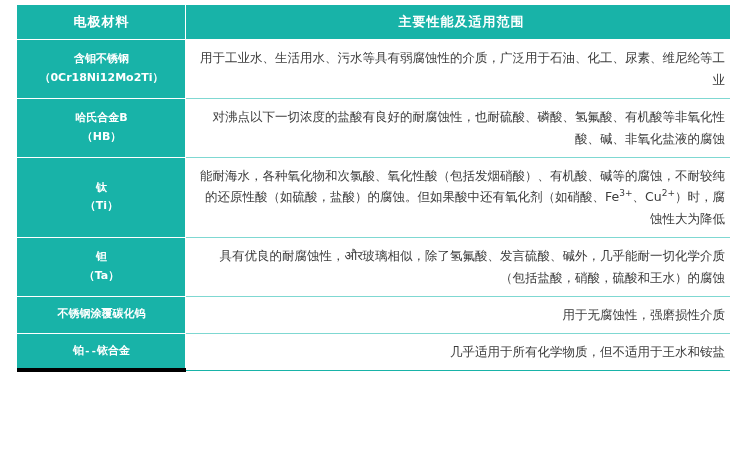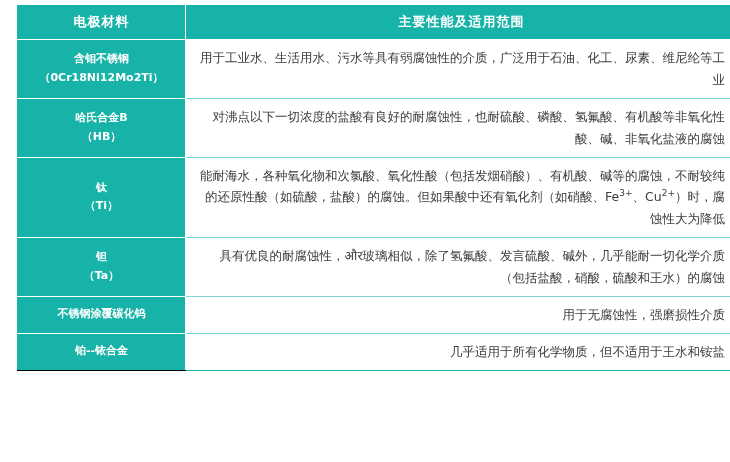--- a/index.html
+++ b/index.html
@@ -72,21 +72,22 @@
     color: #3b3b3b;
     text-align: right;
     padding: 7px 12px 7px 10px;
     border-right: 1px solid #18b3a8;
   }
   .spec-table tr:last-child td.desc {
     border-bottom: 1px solid #18b3a8;
     border-radius: 7px;
   }
   .spec-table tr:last-child td.mat {
-    border-bottom: 1px solid #000000;
+    border-bottom: 4px solid #000000;
+    font-family: Liberation Mono, monospace;
   }
   .mat-line { display: block; }
   sup { font-size: 9px; vertical-align: super; line-height: 0; }
 </style>
 </head>
 <body>
 
 <div class="table-wrap">
   <table class="spec-table">
     <colgroup>

